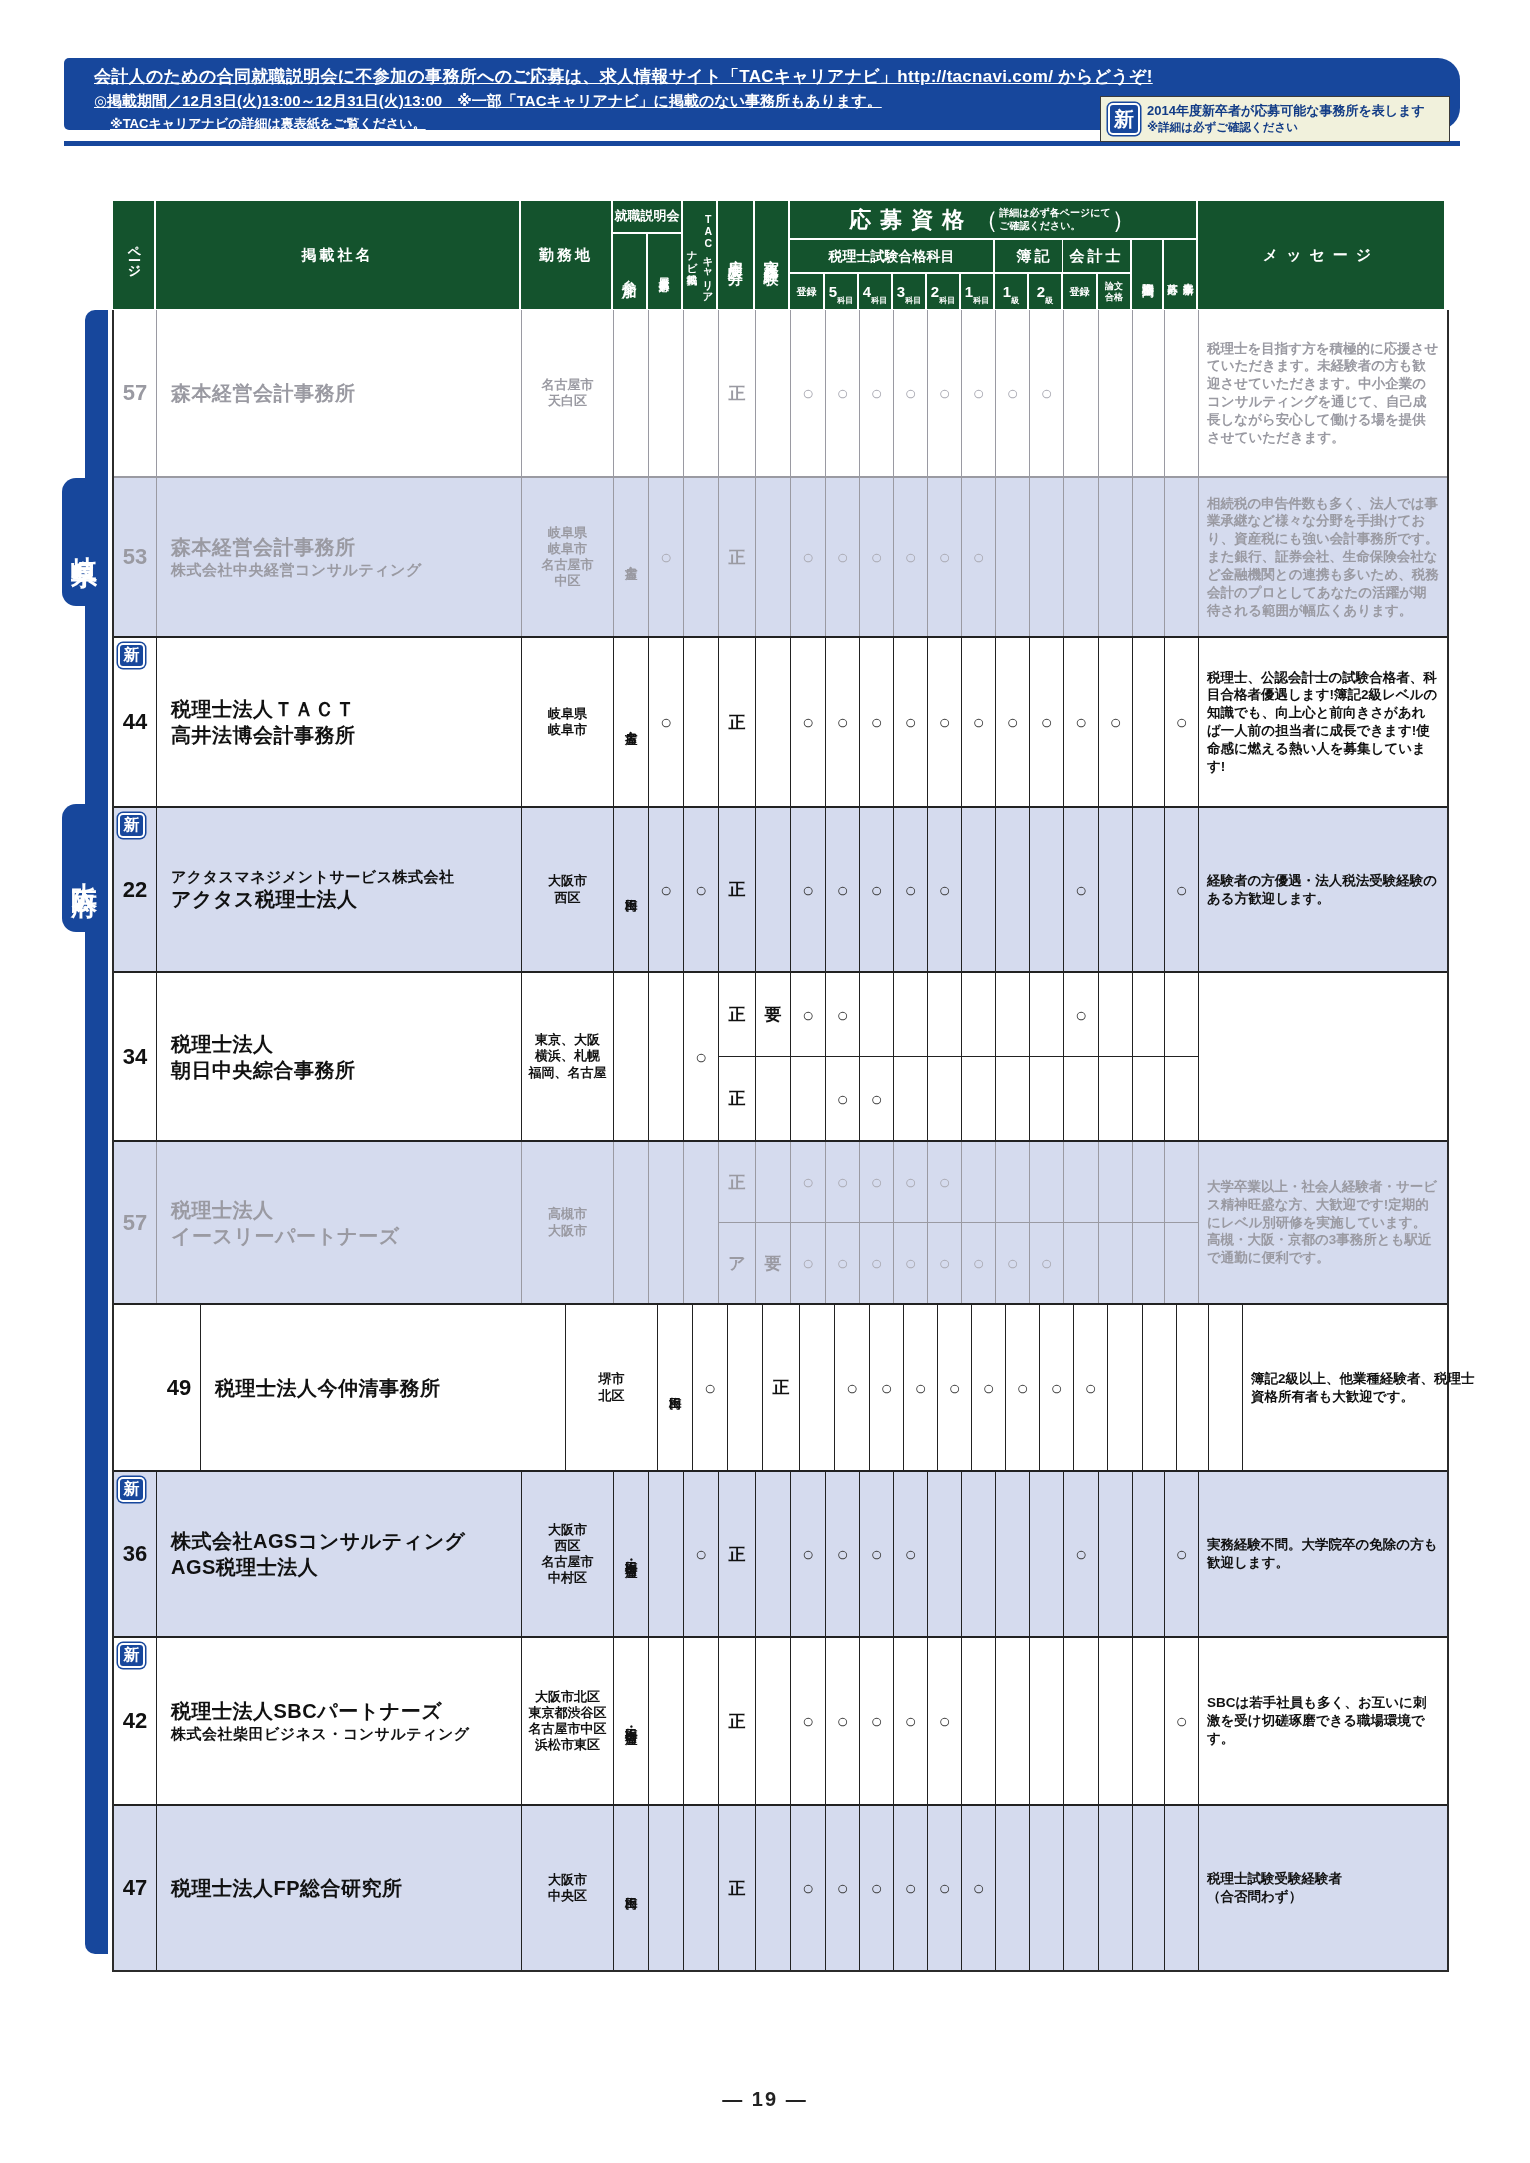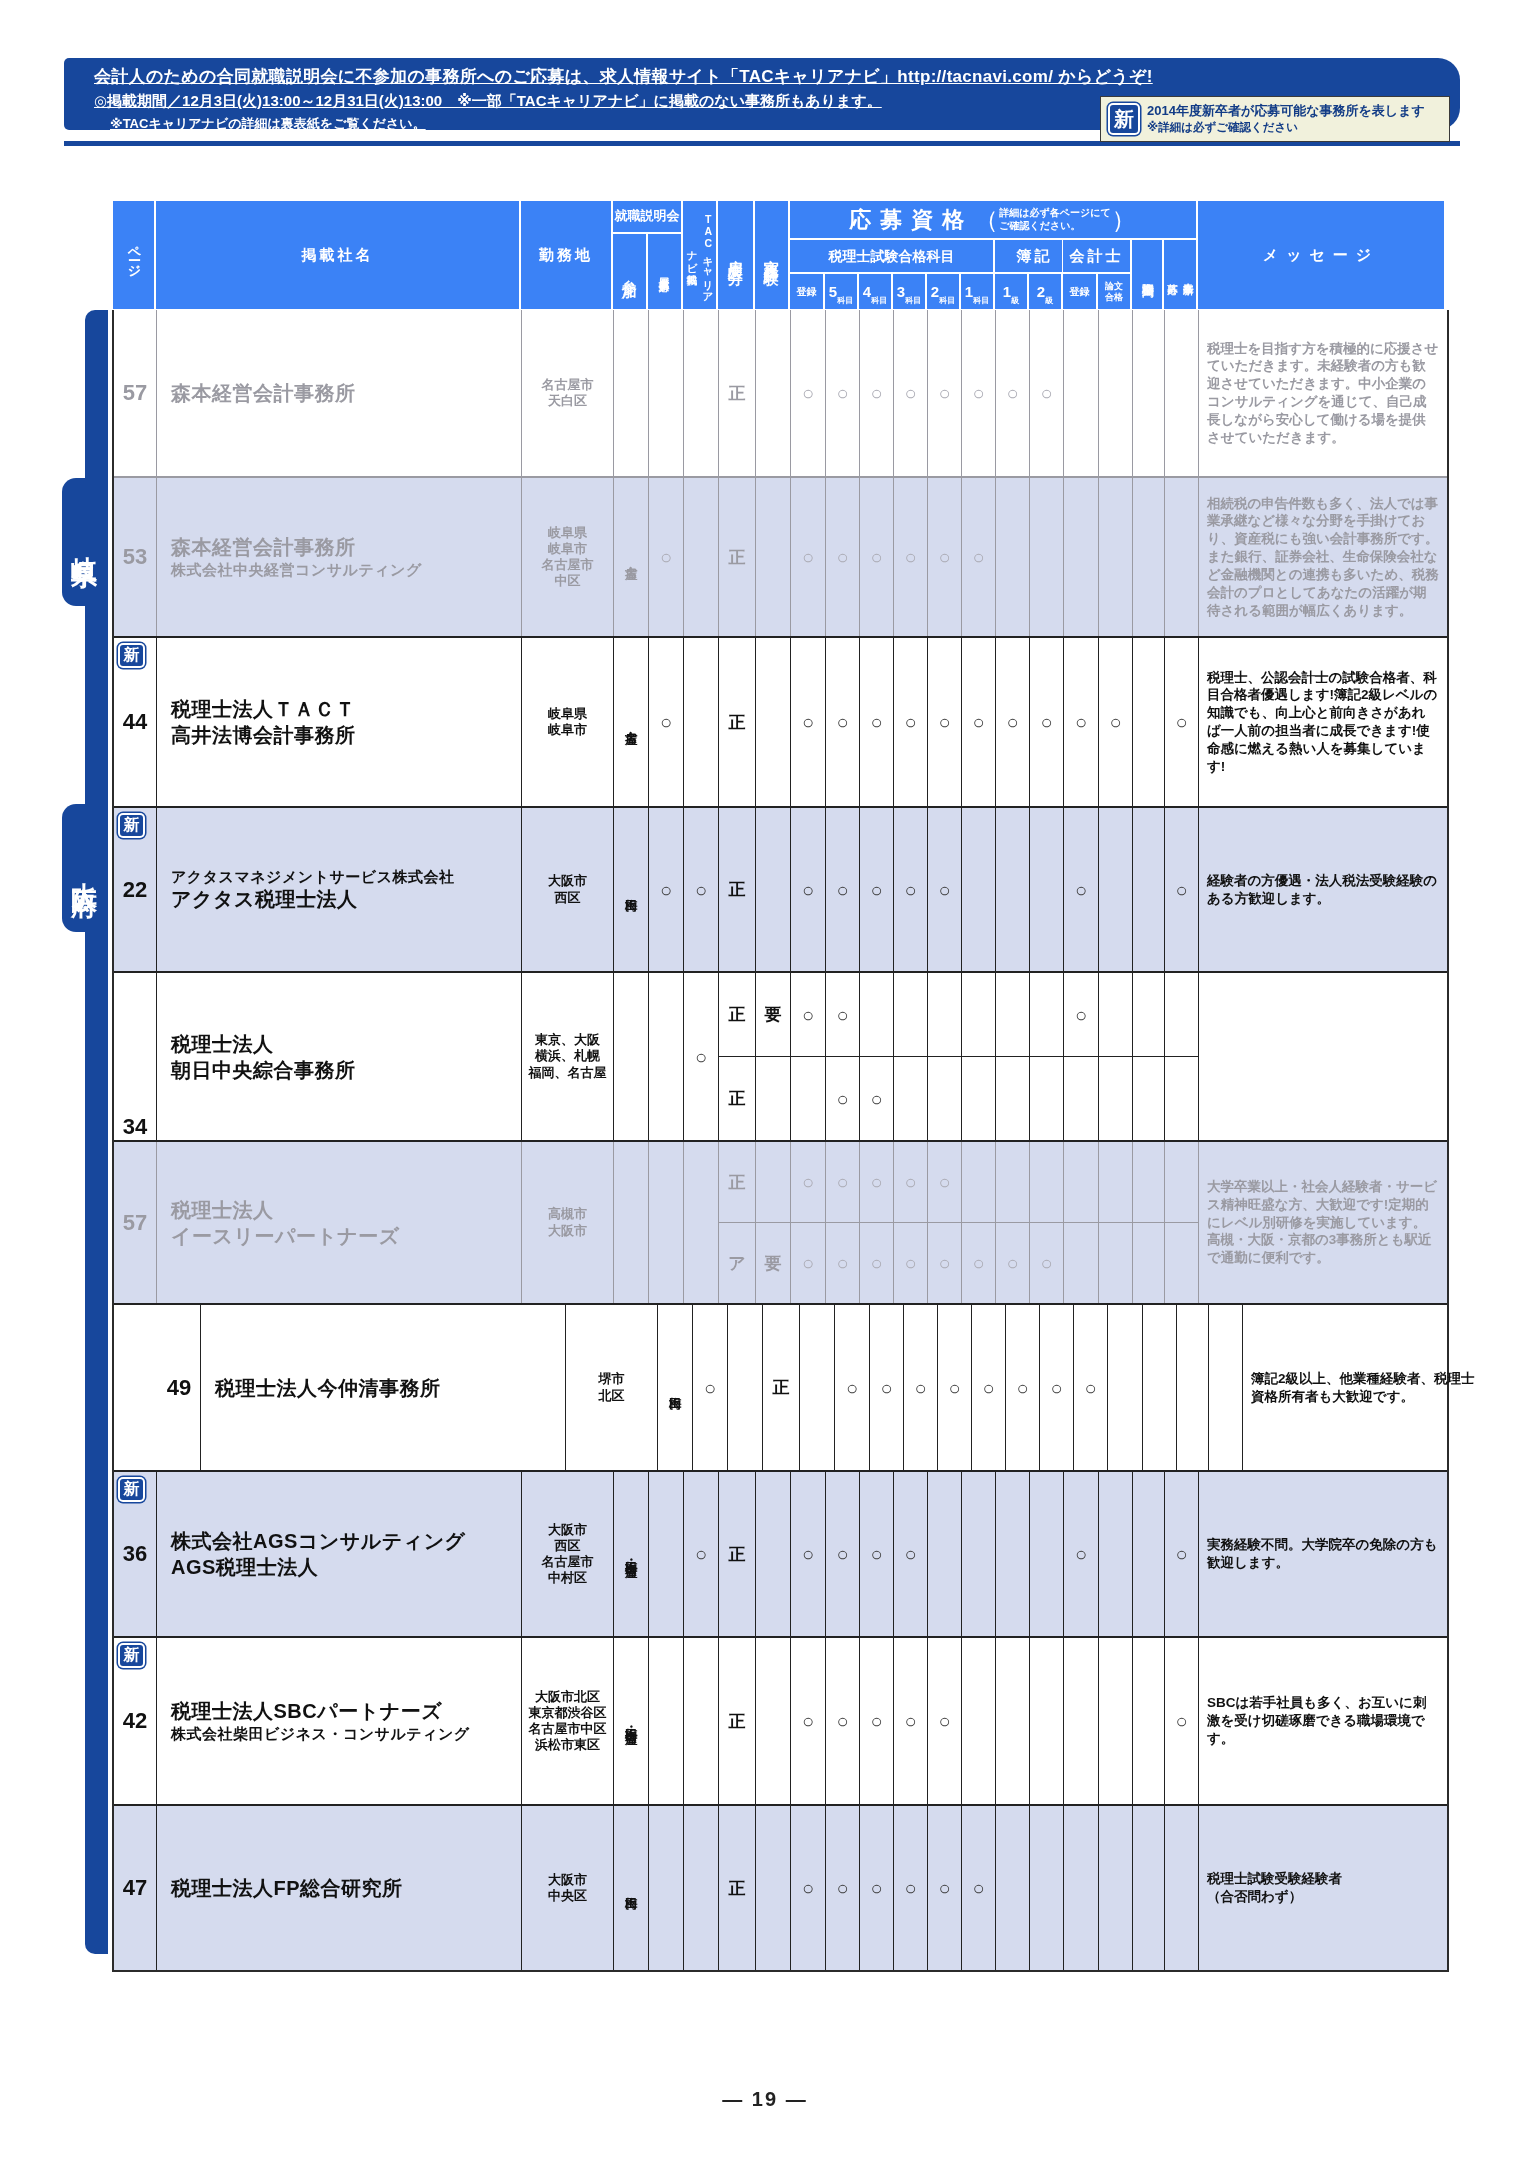--- a/index.html
+++ b/index.html
@@ -34,21 +34,21 @@
   
   .strip{position:absolute;left:85px;top:310px;width:23px;height:1644px;background:#17479c;border-radius:10px 0 0 10px;}
   .region-tab{
     position:absolute;left:62px;width:46px;height:128px;background:#17479c;color:#fff;
     border-radius:14px 0 0 14px;display:flex;align-items:center;justify-content:center;z-index:2;
   }
   .region-tab span{writing-mode:vertical-rl;text-orientation:upright;font-size:26px;font-weight:bold;letter-spacing:4px;}
   
   #thead{position:absolute;left:112px;top:200px;width:1333px;height:110px;background:#17479c;}
   .hc{
-    position:absolute;background:#3b82f6;color:#fff;border:1px solid #fff;
+    position:absolute;background:#14532d;color:#fff;border:1px solid #fff;
     box-sizing:border-box;display:flex;align-items:center;justify-content:center;
     text-align:center;font-weight:bold;font-size:14px;line-height:1.15;
   }
   .hc.v span{writing-mode:vertical-rl;text-orientation:upright;}
   .hv13 span{font-size:13px;letter-spacing:2px;}
   .hv15 span{font-size:15px;letter-spacing:4px;}
   .hv10 span{font-size:10.5px;letter-spacing:1px;}
   .hv12 span{font-size:12px;letter-spacing:1px;}
   .h15{font-size:15px;letter-spacing:3px;}
   .h13{font-size:13px;}
@@ -422,21 +422,21 @@
         <div class="bc " style="flex: 0 0 32px;"></div>
         <div class="bc " style="flex: 0 0 34px;">
           <div class="circ">○</div>
         </div>
       </div>
       <div class="bc msgc last" style="flex: 0 0 248px;">
         <div class="mline">経験者の方優遇・法人税法受験経験のある方歓迎します。</div>
       </div>
     </div>
     <div class="row" style="height: 167px; border-bottom: 2px solid rgb(34, 34, 34);">
-      <div class="bc pagec" style="flex: 0 0 43px; justify-content: flex-end;">
+      <div class="bc pagec" style="flex: 0 0 43px;">
         <div class="">34</div>
       </div>
       <div class="bc compc" style="flex: 0 0 365px;">
         <div class="cline">税理士法人</div>
         <div class="cline">朝日中央綜合事務所</div>
       </div>
       <div class="bc locc" style="flex: 0 0 92px;">
         <div class="">東京、大阪</div>
         <div class="">横浜、札幌</div>
         <div class="">福岡、名古屋</div>

